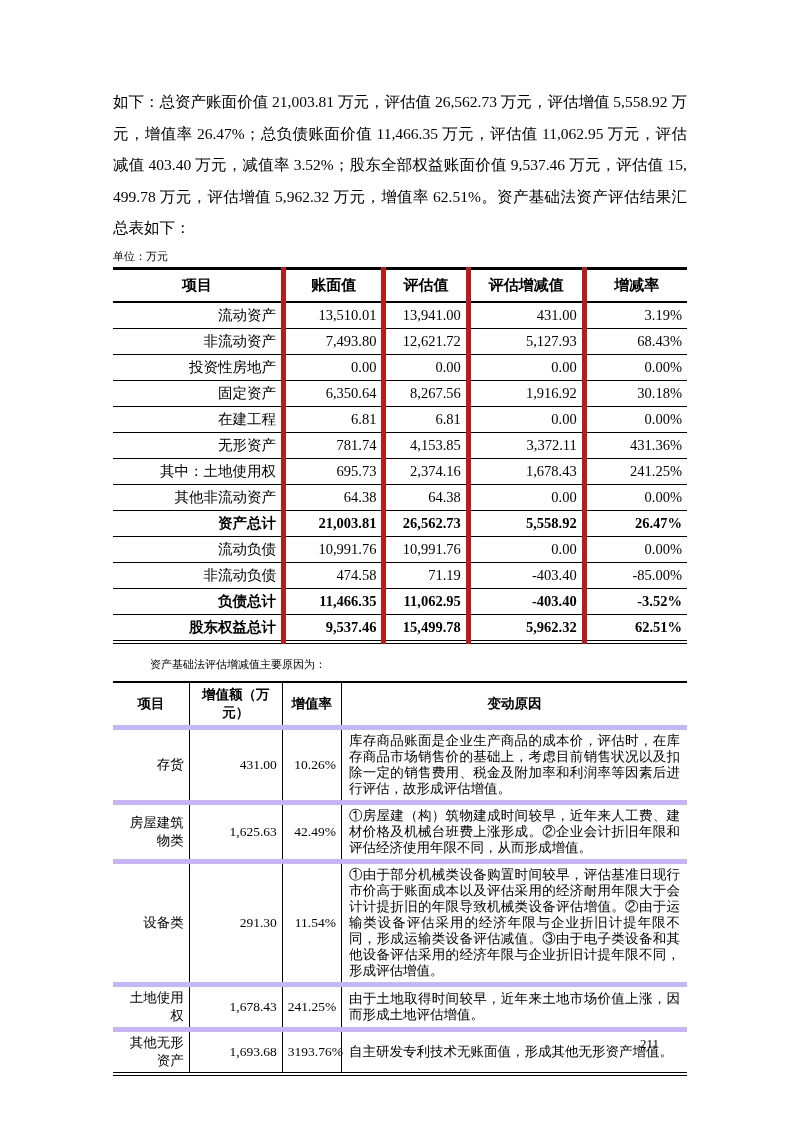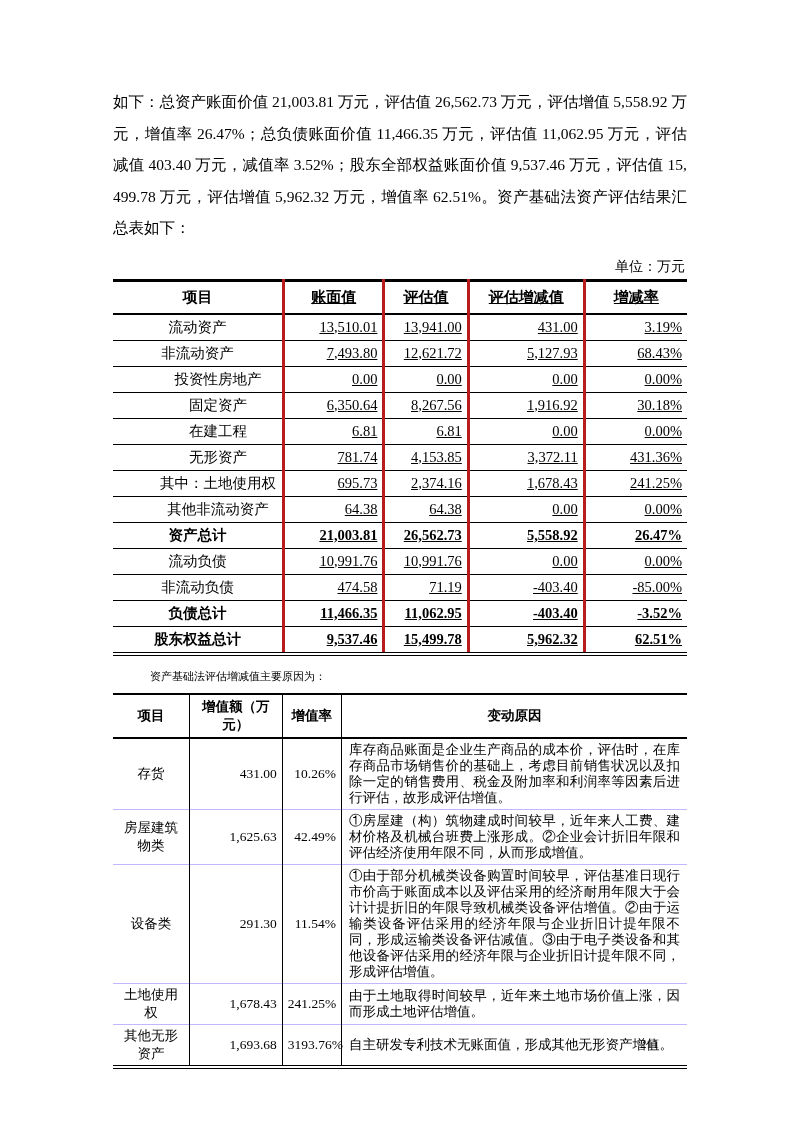--- a/index.html
+++ b/index.html
@@ -7,44 +7,44 @@
     width:793px;height:1122px;background:#ffffff;position:relative;
     font-family:"Liberation Serif","DejaVu Serif",serif;color:#000;
     margin:0 auto;overflow:hidden;padding-left:20px;
   }
   .content{position:absolute;left:113px;top:86px;width:574px;}
   .intro{
     font-size:15.5px;line-height:31.5px;text-align:justify;margin:0;
     word-break:break-all;
   }
   .unit-label{
-    text-align:right;font-size:14px;margin:14px 2px 3px 0;
+    text-align:left;font-size:11px;margin:5px 2px 3px 0;
   }
   table{width:100%;border-collapse:collapse;table-layout:fixed;}
   .t1{border-top:3px solid #000;border-bottom:4px double #000;}
   .t1 th{
     border-bottom:2.5px solid #000;font-weight:bold;font-size:15px;
     padding:6px 2px;text-align:center;
   }
   .t1 td{
     border-top:1px solid #000;font-size:14.5px;padding:3px 5px;height:19px;
   }
-  .t1 th + th, .t1 td + td{border-left:3px solid #b91c1c;text-decoration:underline;}
+  .t1 th + th, .t1 td + td{border-left:5px solid #b91c1c;}
   .t2{border-top:2.5px solid #000;border-bottom:4px double #000;}
   .t2 th{
     border-bottom:2px solid #000;font-weight:bold;font-size:13.5px;
     padding:3px 2px;text-align:center;
   }
   .t2 td{
-    border-top:1px solid #c4b5fd;font-size:13.5px;padding:2px 5px;
+    border-top:5px solid #c4b5fd;font-size:13.5px;padding:2px 5px;
     vertical-align:middle;
   }
   .t2 th + th, .t2 td + td{border-left:1px solid #000;}
   td.num{text-align:right;white-space:nowrap;}
-  td.item{text-align:center;}
+  td.item{text-align:right;}
   td.indent{padding-left:46px;}
   tr.bold-row td{font-weight:bold;}
   td.reason{
     font-size:13.5px;line-height:16px;text-align:justify;
     padding:3px 7px;word-break:break-all;
   }
   .section-text{
     font-size:11px;margin:13px 0 9px 0;text-indent:37px;
   }
   .page-number{

